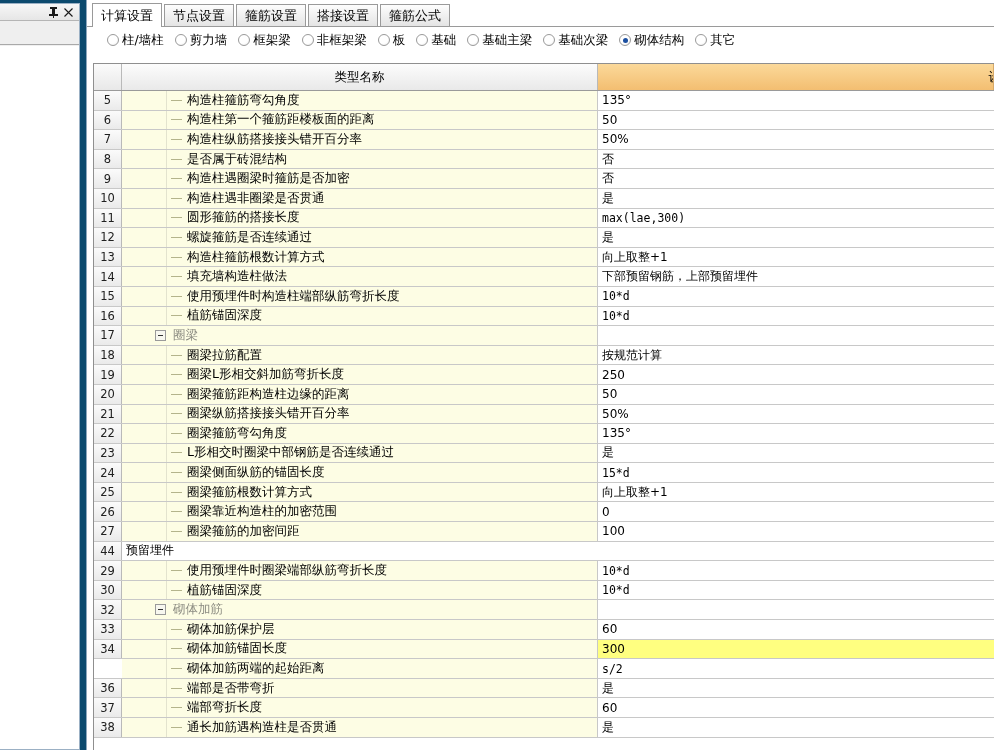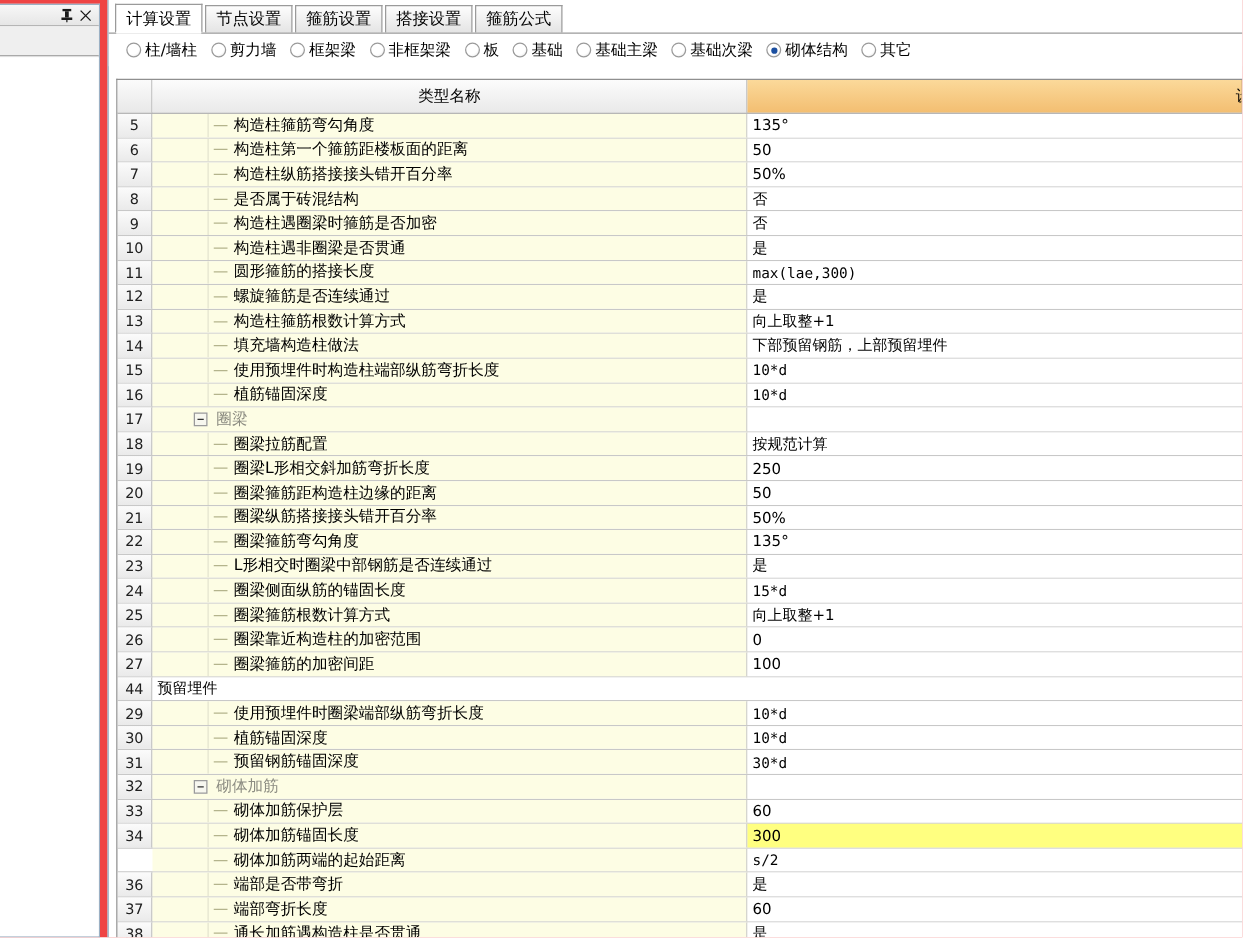--- a/index.html
+++ b/index.html
@@ -6,21 +6,21 @@
     margin: 0;
     padding: 0;
     background: #ffffff;
     font-family: "DejaVu Sans", "Liberation Sans", sans-serif;
   }
   #app {
     position: relative;
     width: 994px;
     height: 750px;
     overflow: hidden;
-    background: #ef4444;
+    background: #0c4a6e;
     font-size: 12px;
     color: #000;
   }
 
   
   .left-dock {
     position: absolute;
     left: 0; top: 3px;
     width: 80px; height: 747px;
     background: #f0f0f0;
@@ -118,20 +118,21 @@
   }
 
   
   .radio-row {
     height: 26px;
     display: flex;
     align-items: center;
     padding-left: 14px;
     background: #ffffff;
     gap: 2px;
+    margin-left: 6px;
   }
   .radio-item {
     display: inline-flex;
     align-items: center;
     margin-right: 9px;
     font-size: 12.5px;
     cursor: pointer;
     white-space: nowrap;
   }
   .radio-mark {
@@ -623,29 +624,20 @@
           </div>
           <div class="row">
             <div class="cell-num">30</div>
             <div class="cell-name">
               <div class="indent-gutter"></div>
               <div class="tree-dash"></div>
               <span class="name-text">植筋锚固深度</span>
             </div>
             <div class="cell-value mono">10*d</div>
           </div>
-          <div class="row">
-            <div class="cell-num">31</div>
-            <div class="cell-name">
-              <div class="indent-gutter"></div>
-              <div class="tree-dash"></div>
-              <span class="name-text">预留钢筋锚固深度</span>
-            </div>
-            <div class="cell-value mono">30*d</div>
-          </div>
           <div class="row group">
             <div class="cell-num">32</div>
             <div class="cell-name">
               <div class="expander">
                 <div class="expander-box"></div>
               </div>
               <span class="name-text">砌体加筋</span>
             </div>
             <div class="cell-value"></div>
           </div>

